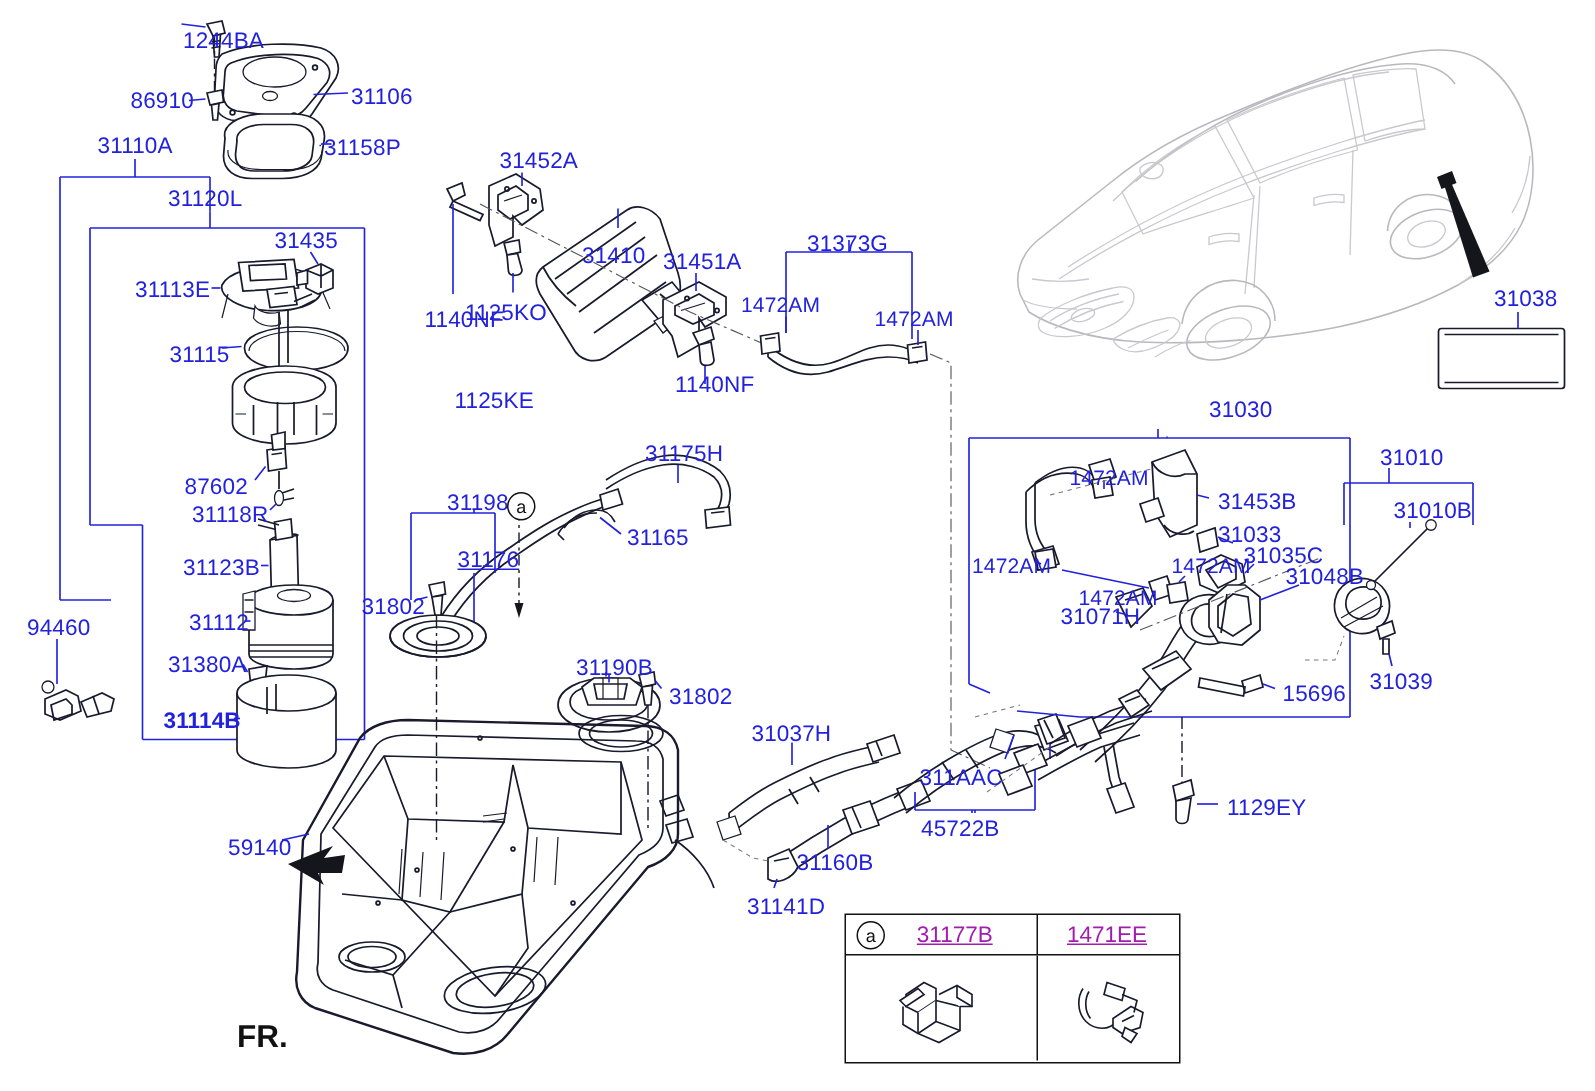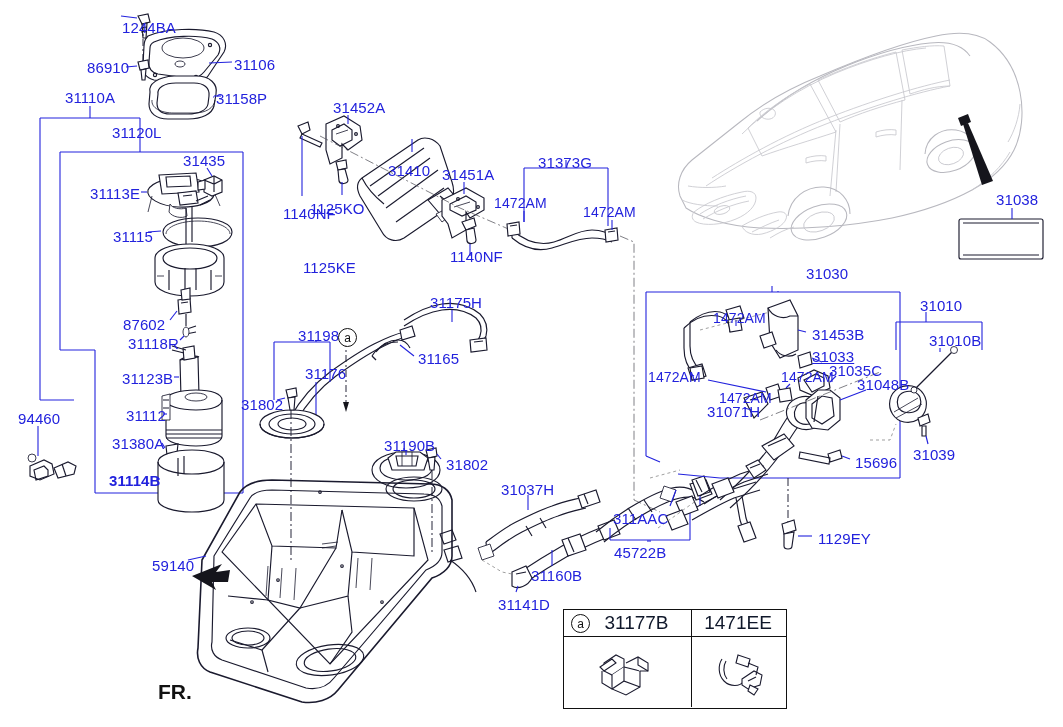--- a/index.html
+++ b/index.html
@@ -15,21 +15,21 @@
   svg{position:absolute;left:0;top:0;}
   .legend{position:absolute;border:1.4px solid #111;background:#fff;}
   .legend .row{display:flex;}
   .legend .hcell{border-right:1.4px solid #111;box-sizing:border-box;
      height:26px;display:flex;align-items:center;justify-content:center;}
   .legend .hcell:last-child{border-right:none;}
   .legend .hdr{border-bottom:1.4px solid #111;}
   .legend .bcell{border-right:1.4px solid #111;box-sizing:border-box;
      height:70px;position:relative;}
   .legend .bcell:last-child{border-right:none;}
-  .legend .ctext{color:#0f172a;font-size:19px;}
+  .legend .ctext{color:#a21caf;font-size:15px;text-decoration:underline;}
   .circa{position:absolute;border:1.3px solid #111;border-radius:50%;
      width:17px;height:17px;display:flex;align-items:center;
      justify-content:center;font-size:12px;color:#111;background:#fff;}
 </style>
 </head>
 <body>
 
 <div id="sheet">
 
 <svg width="1063" height="727" viewBox="0 0 1063 727">
@@ -702,38 +702,38 @@
 <div class="lbl" style="left:303px;top:216px;margin-top:44px;">1125KE</div>
 <div class="lbl" style="left:388px;top:125px;margin-top:38px;">31410</div>
 <div class="lbl" style="left:442px;top:167px;">31451A</div>
 <div class="lbl" style="left:450px;top:249px;">1140NF</div>
 <div class="lbl sm" style="left:494px;top:196px;">1472AM</div>
 <div class="lbl" style="left:538px;top:155px;">31373G</div>
 <div class="lbl sm" style="left:583px;top:205px;">1472AM</div>
 <div class="lbl" style="left:430px;top:295px;">31175H</div>
 <div class="lbl" style="left:418px;top:351px;">31165</div>
 <div class="lbl" style="left:298px;top:328px;">31198</div>
-<div class="lbl" style="left:305px;top:366px;">31176</div>
+<div class="lbl" style="left:305px;top:366px;text-decoration:underline;">31176</div>
 <div class="lbl" style="left:241px;top:397px;">31802</div>
 <div class="lbl" style="left:384px;top:438px;">31190B</div>
 <div class="lbl" style="left:446px;top:457px;">31802</div>
 <div class="lbl" style="left:152px;top:558px;">59140</div>
 <div class="lbl" style="left:501px;top:482px;">31037H</div>
 <div class="lbl" style="left:498px;top:597px;">31141D</div>
 <div class="lbl" style="left:531px;top:568px;">31160B</div>
 <div class="lbl" style="left:613px;top:511px;text-align:center;">311AAC</div>
 <div class="lbl" style="left:614px;top:545px;">45722B</div>
 <div class="lbl" style="left:760px;top:266px;margin-left:46px;">31030</div>
 <div class="lbl sm" style="left:713px;top:311px;">1472AM</div>
 <div class="lbl" style="left:812px;top:327px;">31453B</div>
 <div class="lbl sm" style="left:648px;top:370px;">1472AM</div>
 <div class="lbl sm" style="left:719px;top:391px;">1472AM</div>
 <div class="lbl" style="left:707px;top:404px;">31071H</div>
 <div class="lbl sm" style="left:781px;top:370px;">1472AM</div>
-<div class="lbl" style="left:812px;top:349px;text-decoration:underline;">31033</div>
+<div class="lbl" style="left:812px;top:349px;">31033</div>
 <div class="lbl" style="left:829px;top:363px;">31035C</div>
 <div class="lbl" style="left:857px;top:377px;">31048B</div>
 <div class="lbl" style="left:855px;top:455px;">15696</div>
 <div class="lbl" style="left:818px;top:531px;">1129EY</div>
 <div class="lbl" style="left:920px;top:298px;">31010</div>
 <div class="lbl" style="left:929px;top:333px;">31010B</div>
 <div class="lbl" style="left:913px;top:447px;">31039</div>
 <div class="lbl" style="left:996px;top:192px;">31038</div>
 
 <div class="circa" style="left:338px;top:328px;">a</div>

